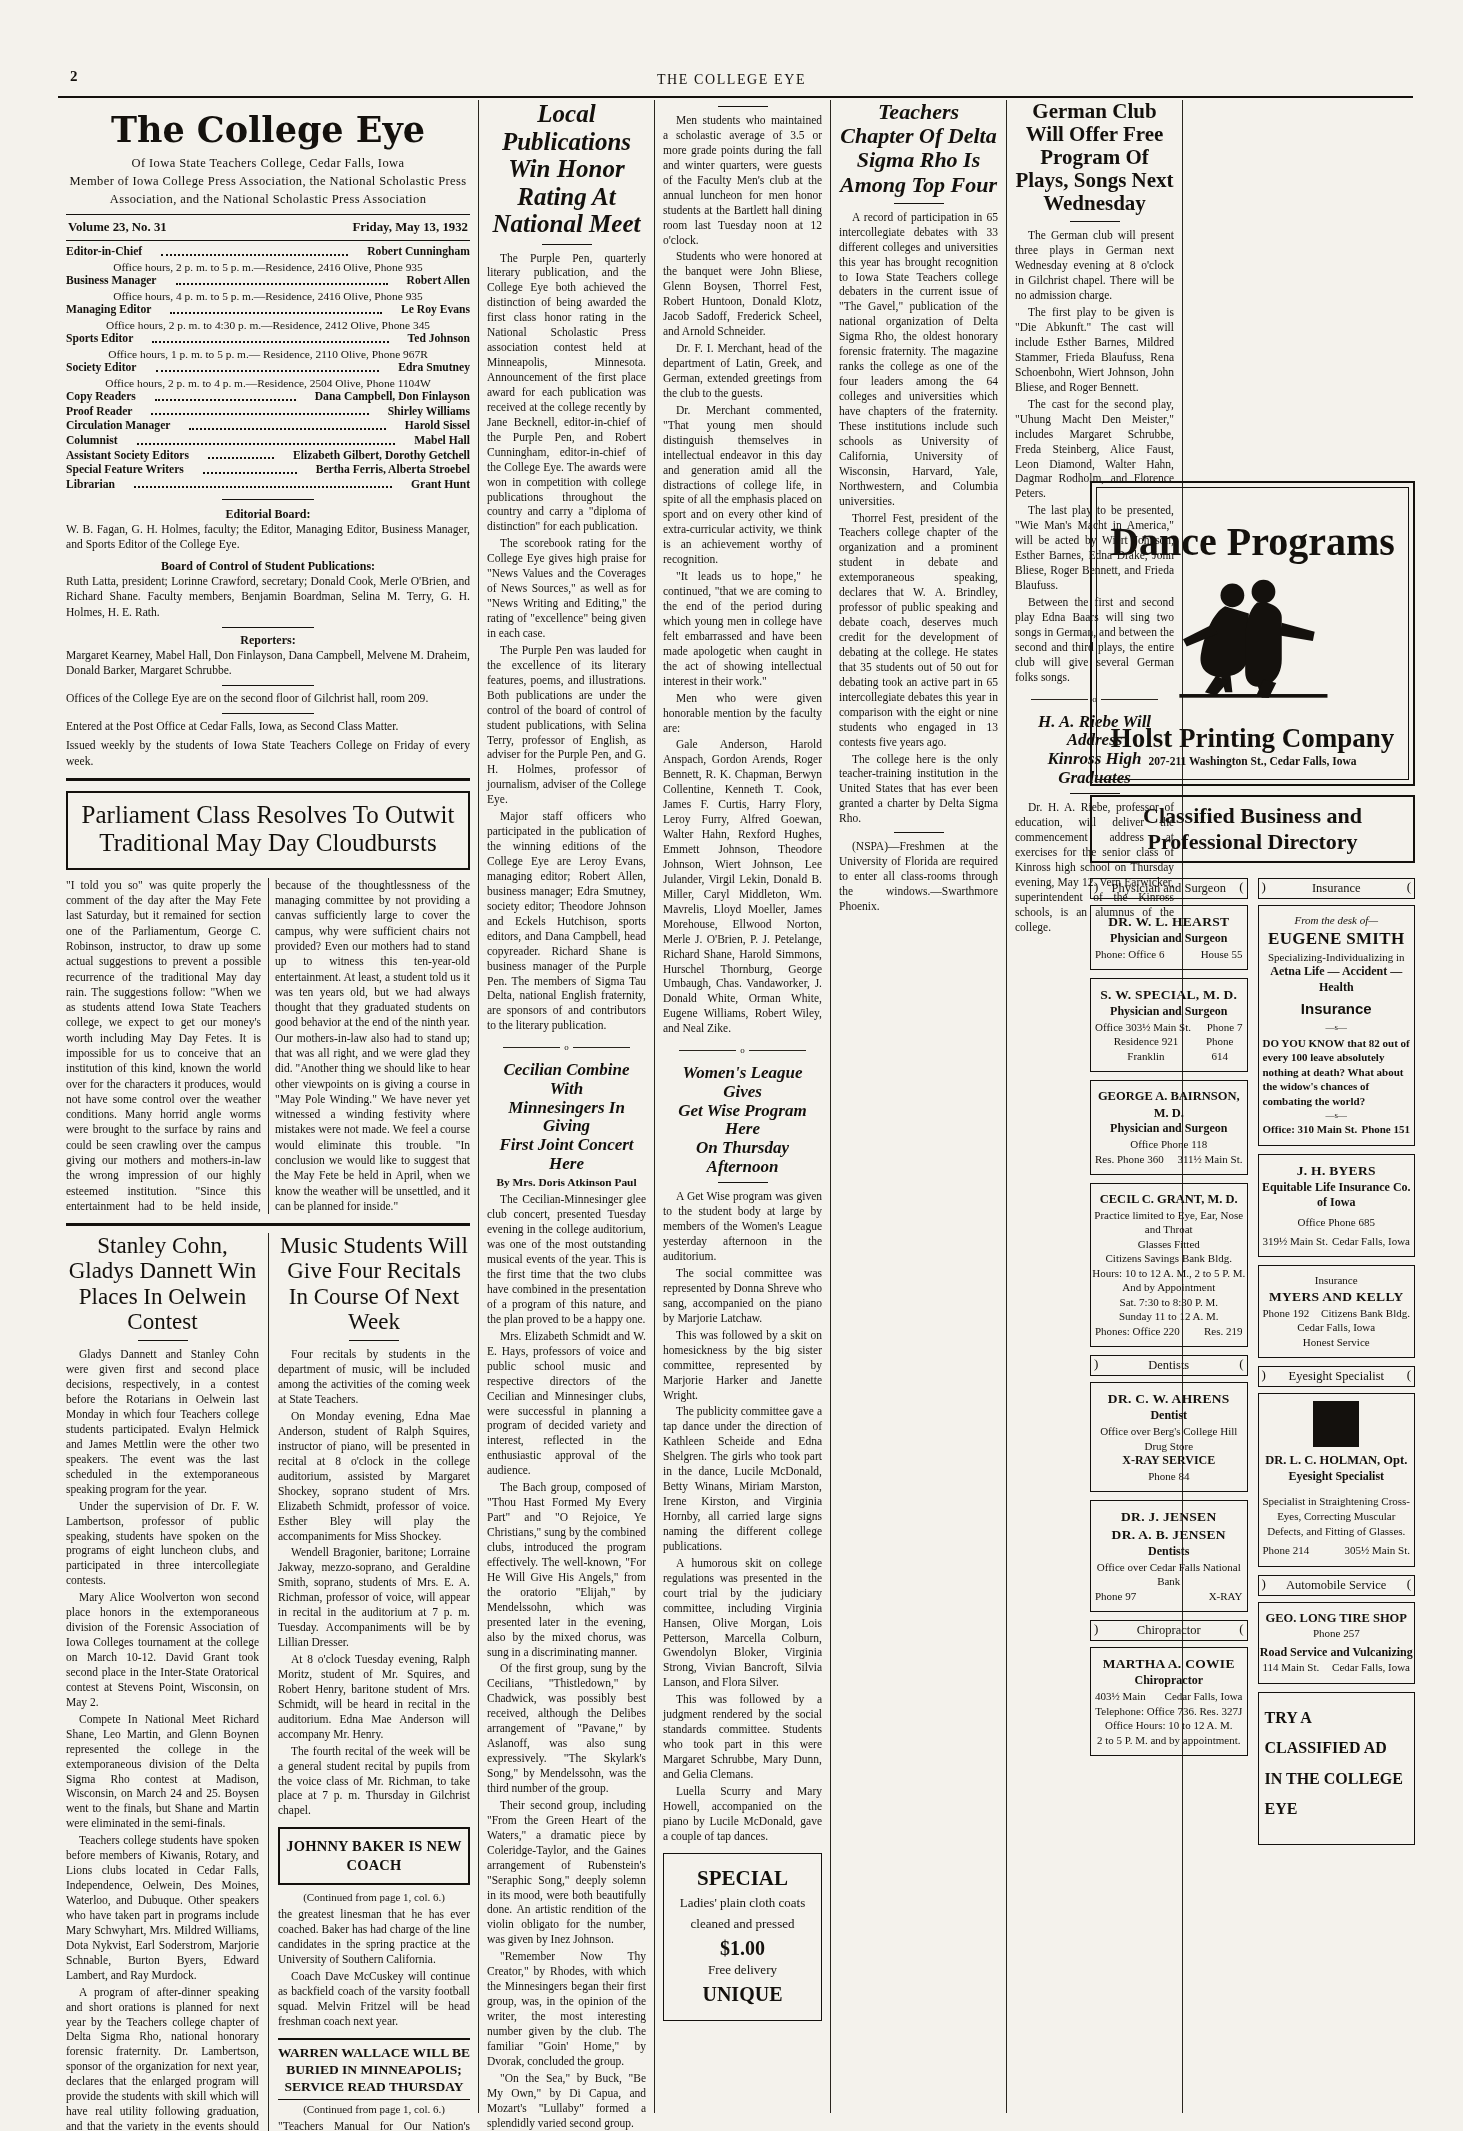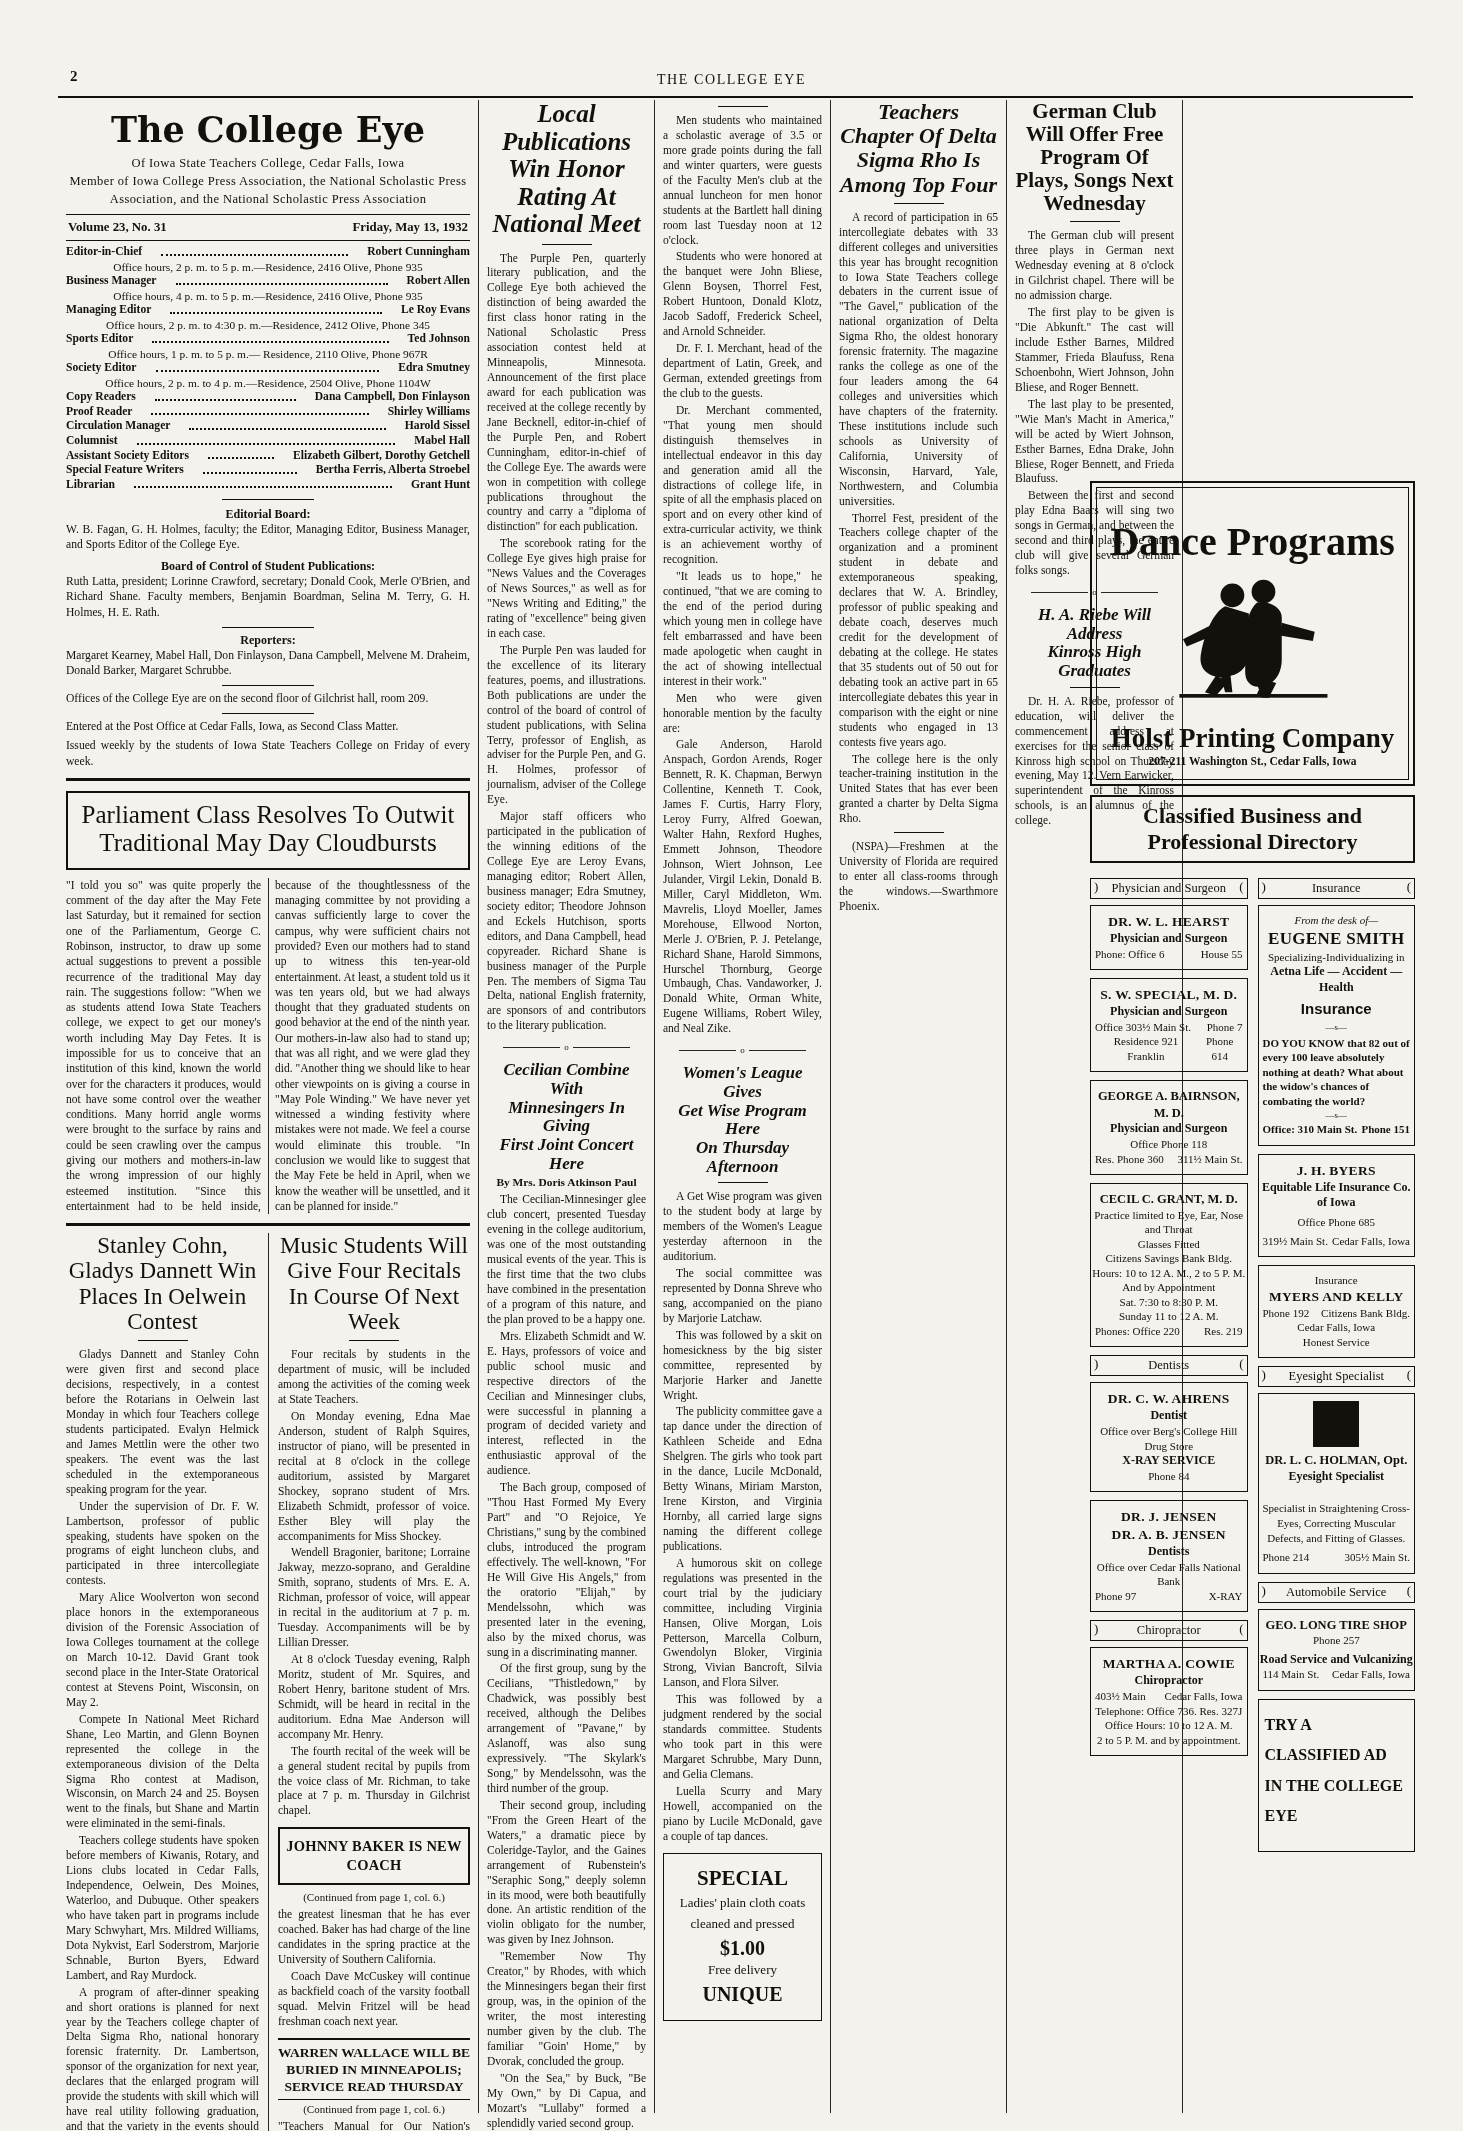--- a/index.html
+++ b/index.html
@@ -310,20 +310,21 @@
       <p class="b">The college here is the only teacher-training institution in the United States that has ever been granted a charter by Delta Sigma Rho.</p>
       <div class="dash"></div>
       <p class="b">(NSPA)—Freshmen at the University of Florida are required to enter all class-rooms through the windows.—Swarthmore Phoenix.</p>
     </div>
 
     <div class="col c5">
       <div class="hdl h-gc">German Club Will Offer Free Program Of Plays, Songs Next Wednesday</div>
       <div class="dash"></div>
       <p class="b">The German club will present three plays in German next Wednesday evening at 8 o'clock in Gilchrist chapel. There will be no admission charge.</p>
       <p class="b">The first play to be given is "Die Abkunft." The cast will include Esther Barnes, Mildred Stammer, Frieda Blaufuss, Rena Schoenbohn, Wiert Johnson, John Bliese, and Roger Bennett.</p>
+      <p class="b">The cast for the second play, "Uhung Macht Den Meister," includes Margaret Schrubbe, Freda Steinberg, Alice Faust, Leon Diamond, Walter Hahn, Dagmar Rodholm, and Florence Peters.</p>
       <p class="b">The last play to be presented, "Wie Man's Macht in America," will be acted by Wiert Johnson, Esther Barnes, Edna Drake, John Bliese, Roger Bennett, and Frieda Blaufuss.</p>
       <p class="b">Between the first and second play Edna Baars will sing two songs in German, and between the second and third plays, the entire club will give several German folks songs.</p>
       <div class="sepo"><span>o</span></div>
       <div class="hdl serif-i h-sm">H. A. Riebe Will Address</div>
       <div class="hdl serif-i h-sm">Kinross High Graduates</div>
       <div class="dash"></div>
       <p class="b">Dr. H. A. Riebe, professor of education, will deliver the commencement address at exercises for the senior class of Kinross high school on Thursday evening, May 12. Vern Earwicker, superintendent of the Kinross schools, is an alumnus of the college.</p>
     </div>
 
     <div class="col c6">
@@ -480,21 +481,21 @@
           <div>Cedar Falls, Iowa</div>
           <div>Honest Service</div>
         </div>
 
         <div class="cathdr"><span class="pl">)</span><span>Eyesight Specialist</span><span class="pr">(</span></div>
 
         <div class="card eyesight-card">
           <div class="blk"></div>
           <div class="nm2">DR. L. C. HOLMAN, Opt.</div>
           <div class="sub">Eyesight Specialist</div>
-          <div style="margin-top:17px">Specialist in Straightening Cross-Eyes, Correcting Muscular Defects, and Fitting of Glasses.</div>
+          <div style="margin-top:10px">Specialist in Straightening Cross-Eyes, Correcting Muscular Defects, and Fitting of Glasses.</div>
           <div class="row" style="margin-top:5px">
               <span>Phone 214</span>
               <span>305½ Main St.</span>
             </div>
         </div>
 
         <div class="cathdr"><span class="pl">)</span><span>Automobile Service</span><span class="pr">(</span></div>
 
         <div class="card">
           <div class="nm2">GEO. LONG TIRE SHOP</div>

